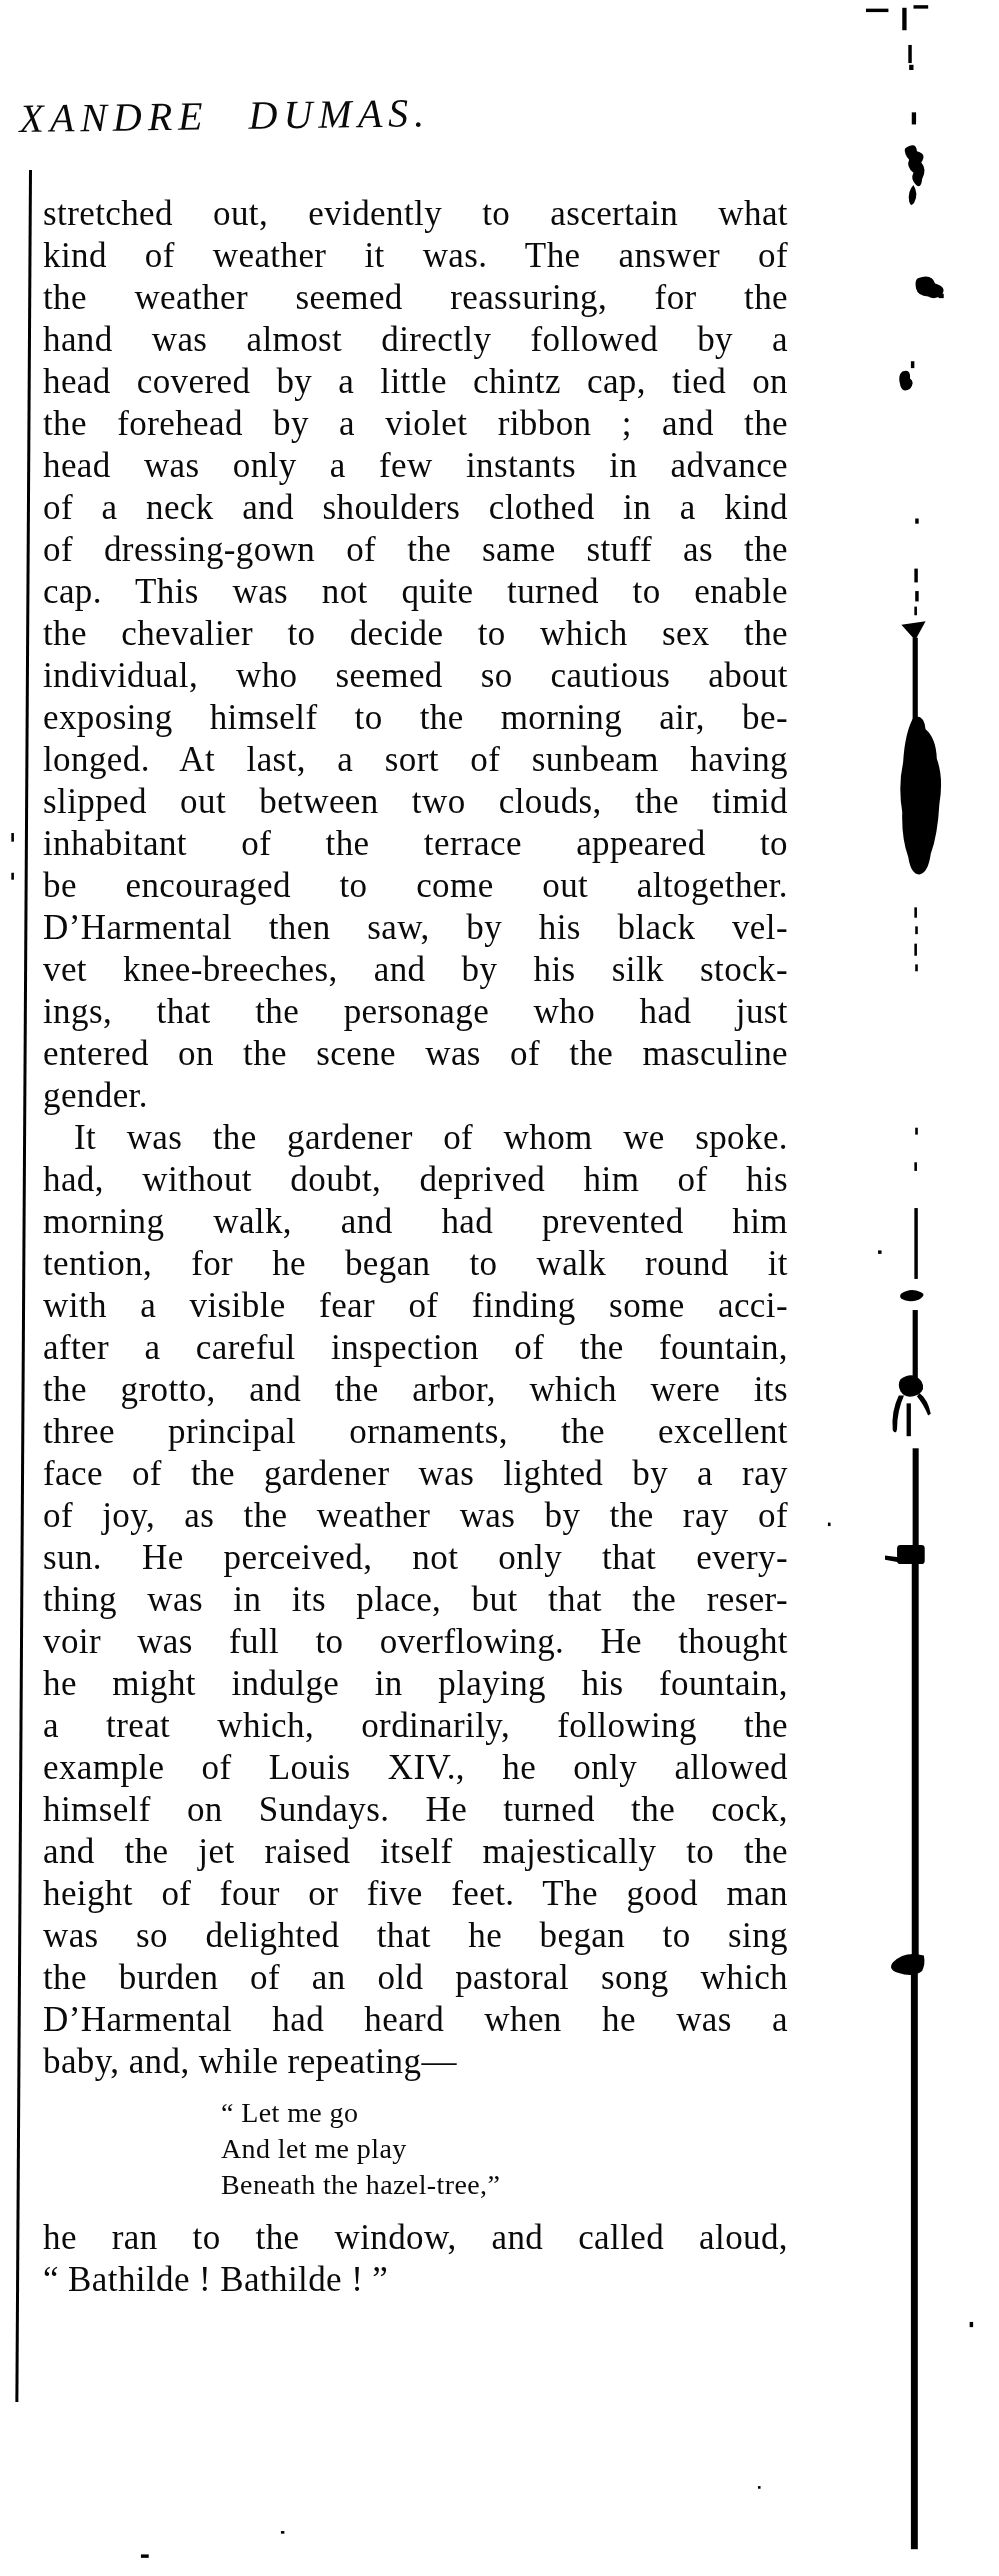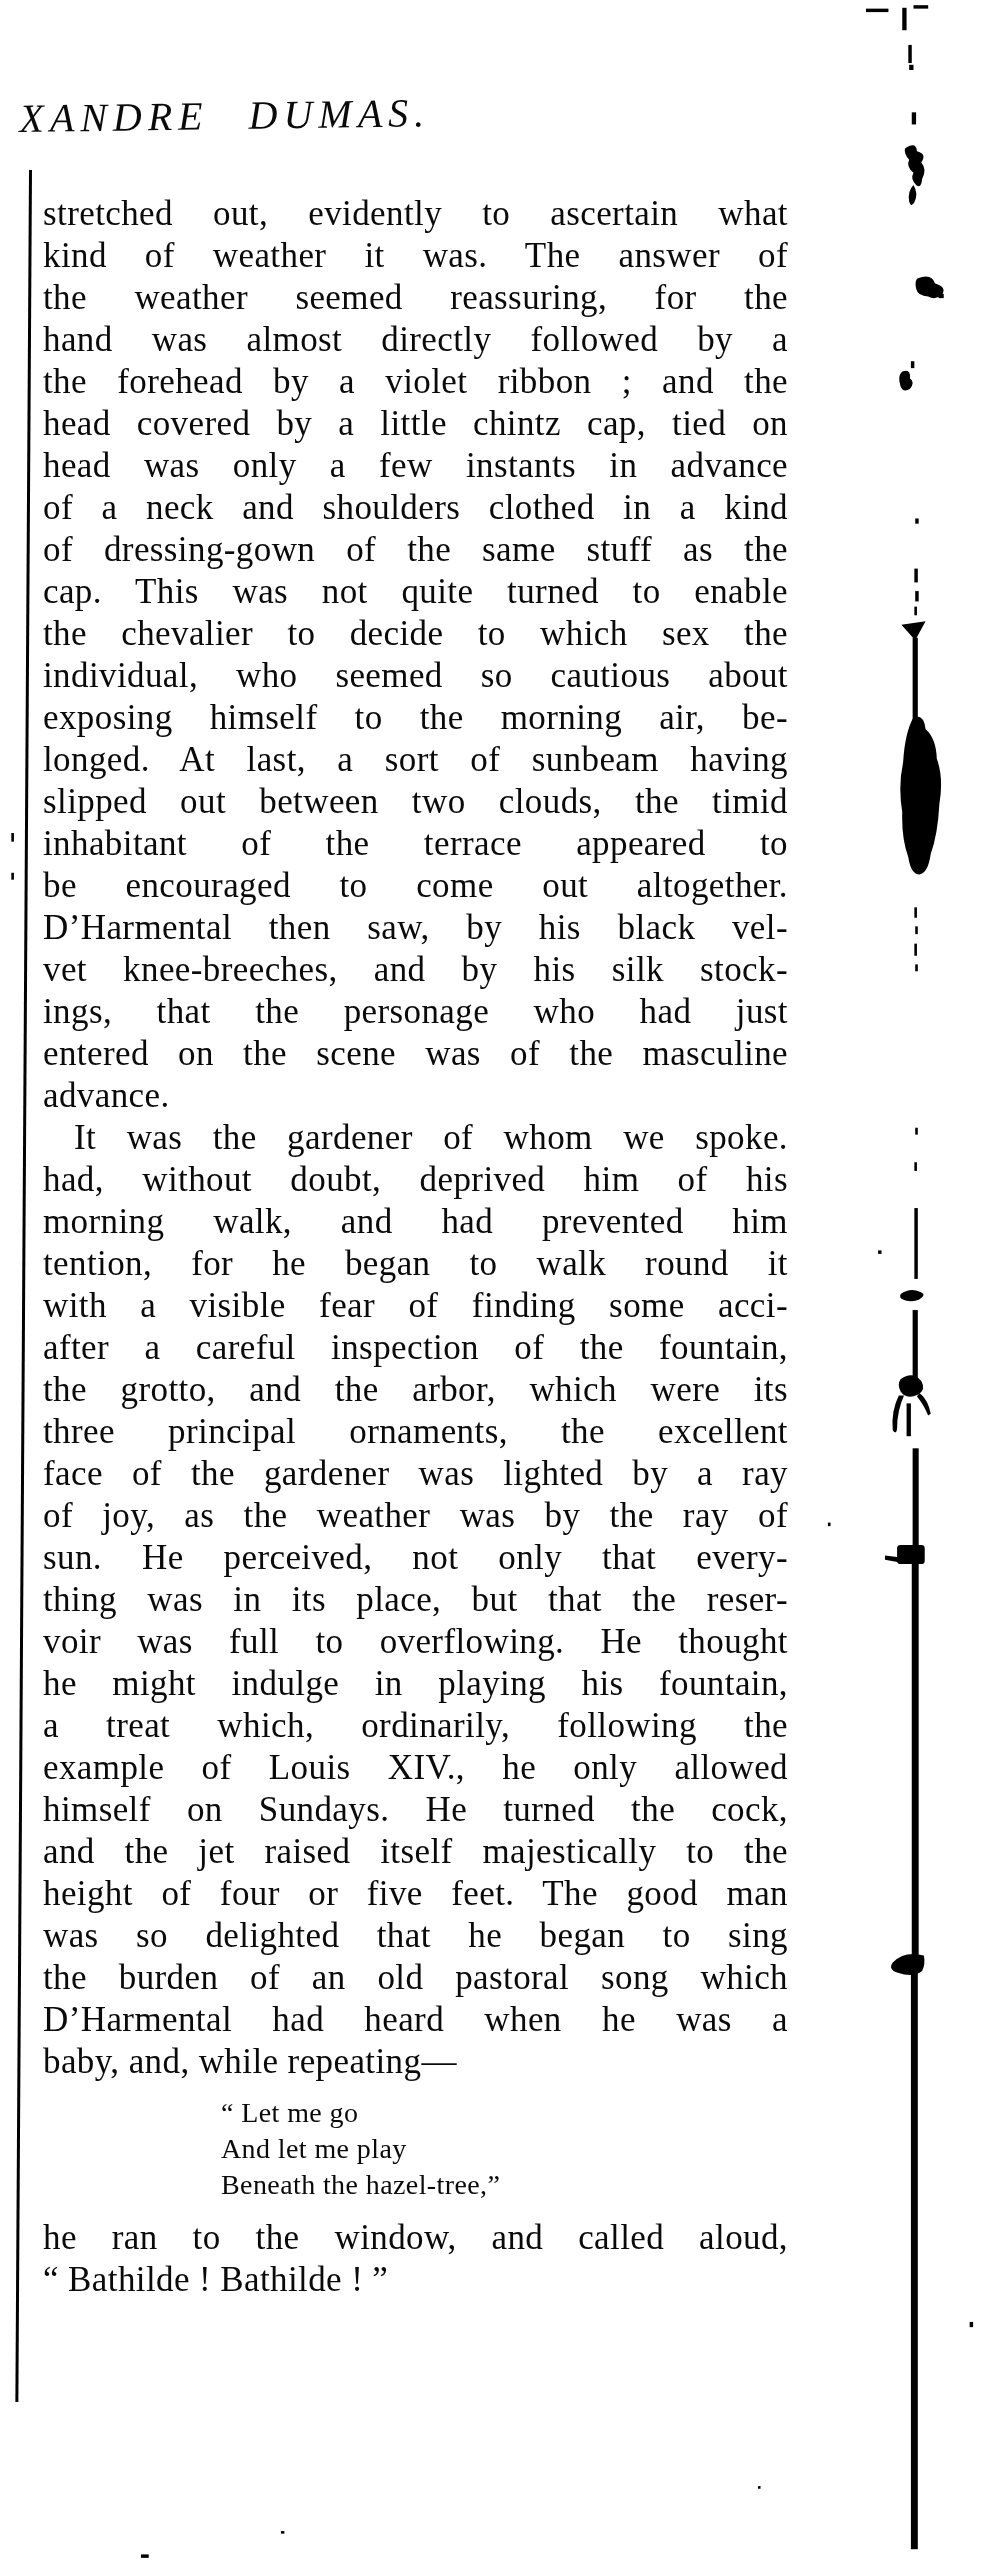--- a/index.html
+++ b/index.html
@@ -77,38 +77,38 @@
   <div class="running-head">XANDRE DUMAS.</div>
 
   <div class="column-rule"></div>
 
   <div class="text-col">
     <div class="para">
         <div class="line">stretched out, evidently to ascertain what</div>
         <div class="line">kind of weather it was.  The answer of</div>
         <div class="line">the weather seemed reassuring, for the</div>
         <div class="line">hand was almost directly followed by a</div>
+        <div class="line">head covered by a little chintz cap, tied on</div>
         <div class="line">the forehead by a violet ribbon ; and the</div>
-        <div class="line">head covered by a little chintz cap, tied on</div>
         <div class="line">head was only a few instants in advance</div>
         <div class="line">of a neck and shoulders clothed in a kind</div>
         <div class="line">of dressing-gown of the same stuff as the</div>
         <div class="line">cap.  This was not quite turned to enable</div>
         <div class="line">the chevalier to decide to which sex the</div>
         <div class="line">individual, who seemed so cautious about</div>
         <div class="line">exposing himself to the morning air, be-</div>
         <div class="line">longed.  At last, a sort of sunbeam having</div>
         <div class="line">slipped out between two clouds, the timid</div>
         <div class="line">inhabitant of the terrace appeared to</div>
         <div class="line">be encouraged to come out altogether.</div>
         <div class="line">D’Harmental then saw, by his black vel-</div>
         <div class="line">vet knee-breeches, and by his silk stock-</div>
         <div class="line">ings, that the personage who had just</div>
         <div class="line">entered on the scene was of the masculine</div>
-        <div class="line last">advance.</div>
+        <div class="line last">gender.</div>
       </div>
     <div class="para">
         <div class="line indent">It was the gardener of whom we spoke.</div>
         <div class="line">had, without doubt, deprived him of his</div>
         <div class="line">morning walk, and had prevented him</div>
         <div class="line">tention, for he began to walk round it</div>
         <div class="line">with a visible fear of finding some acci-</div>
         <div class="line">after a careful inspection of the fountain,</div>
         <div class="line">the grotto, and the arbor, which were its</div>
         <div class="line">three principal ornaments, the excellent</div>

